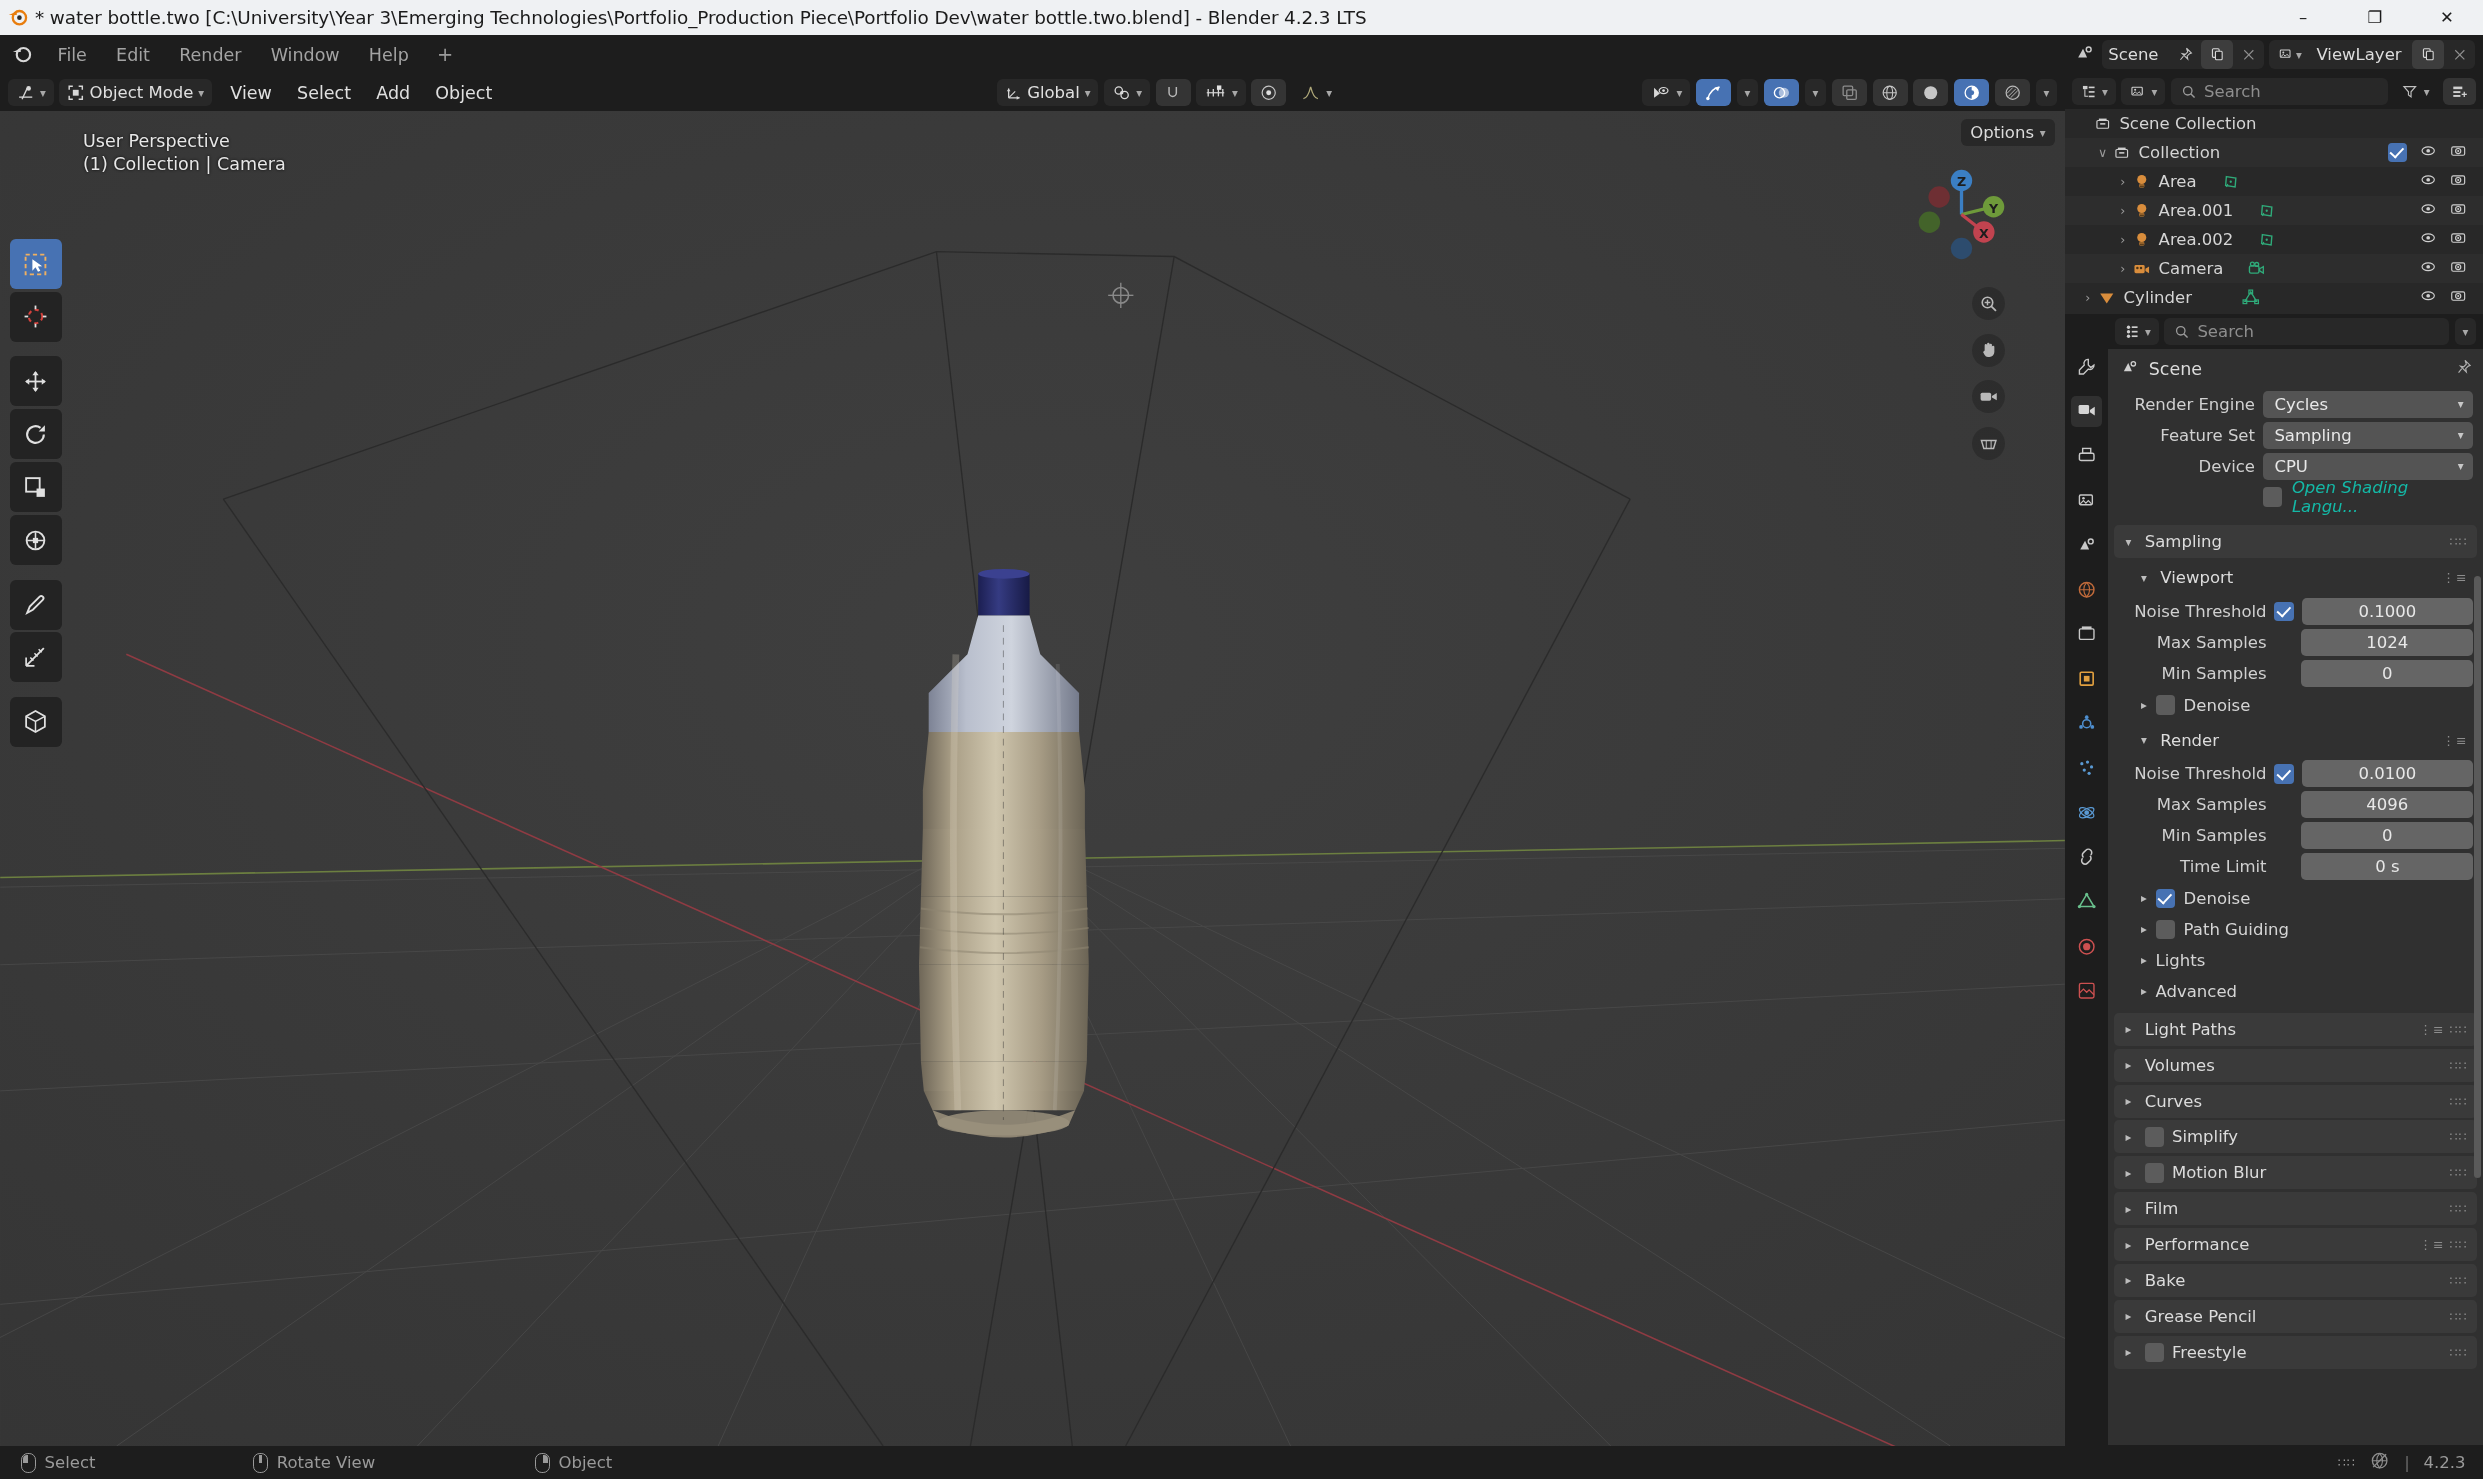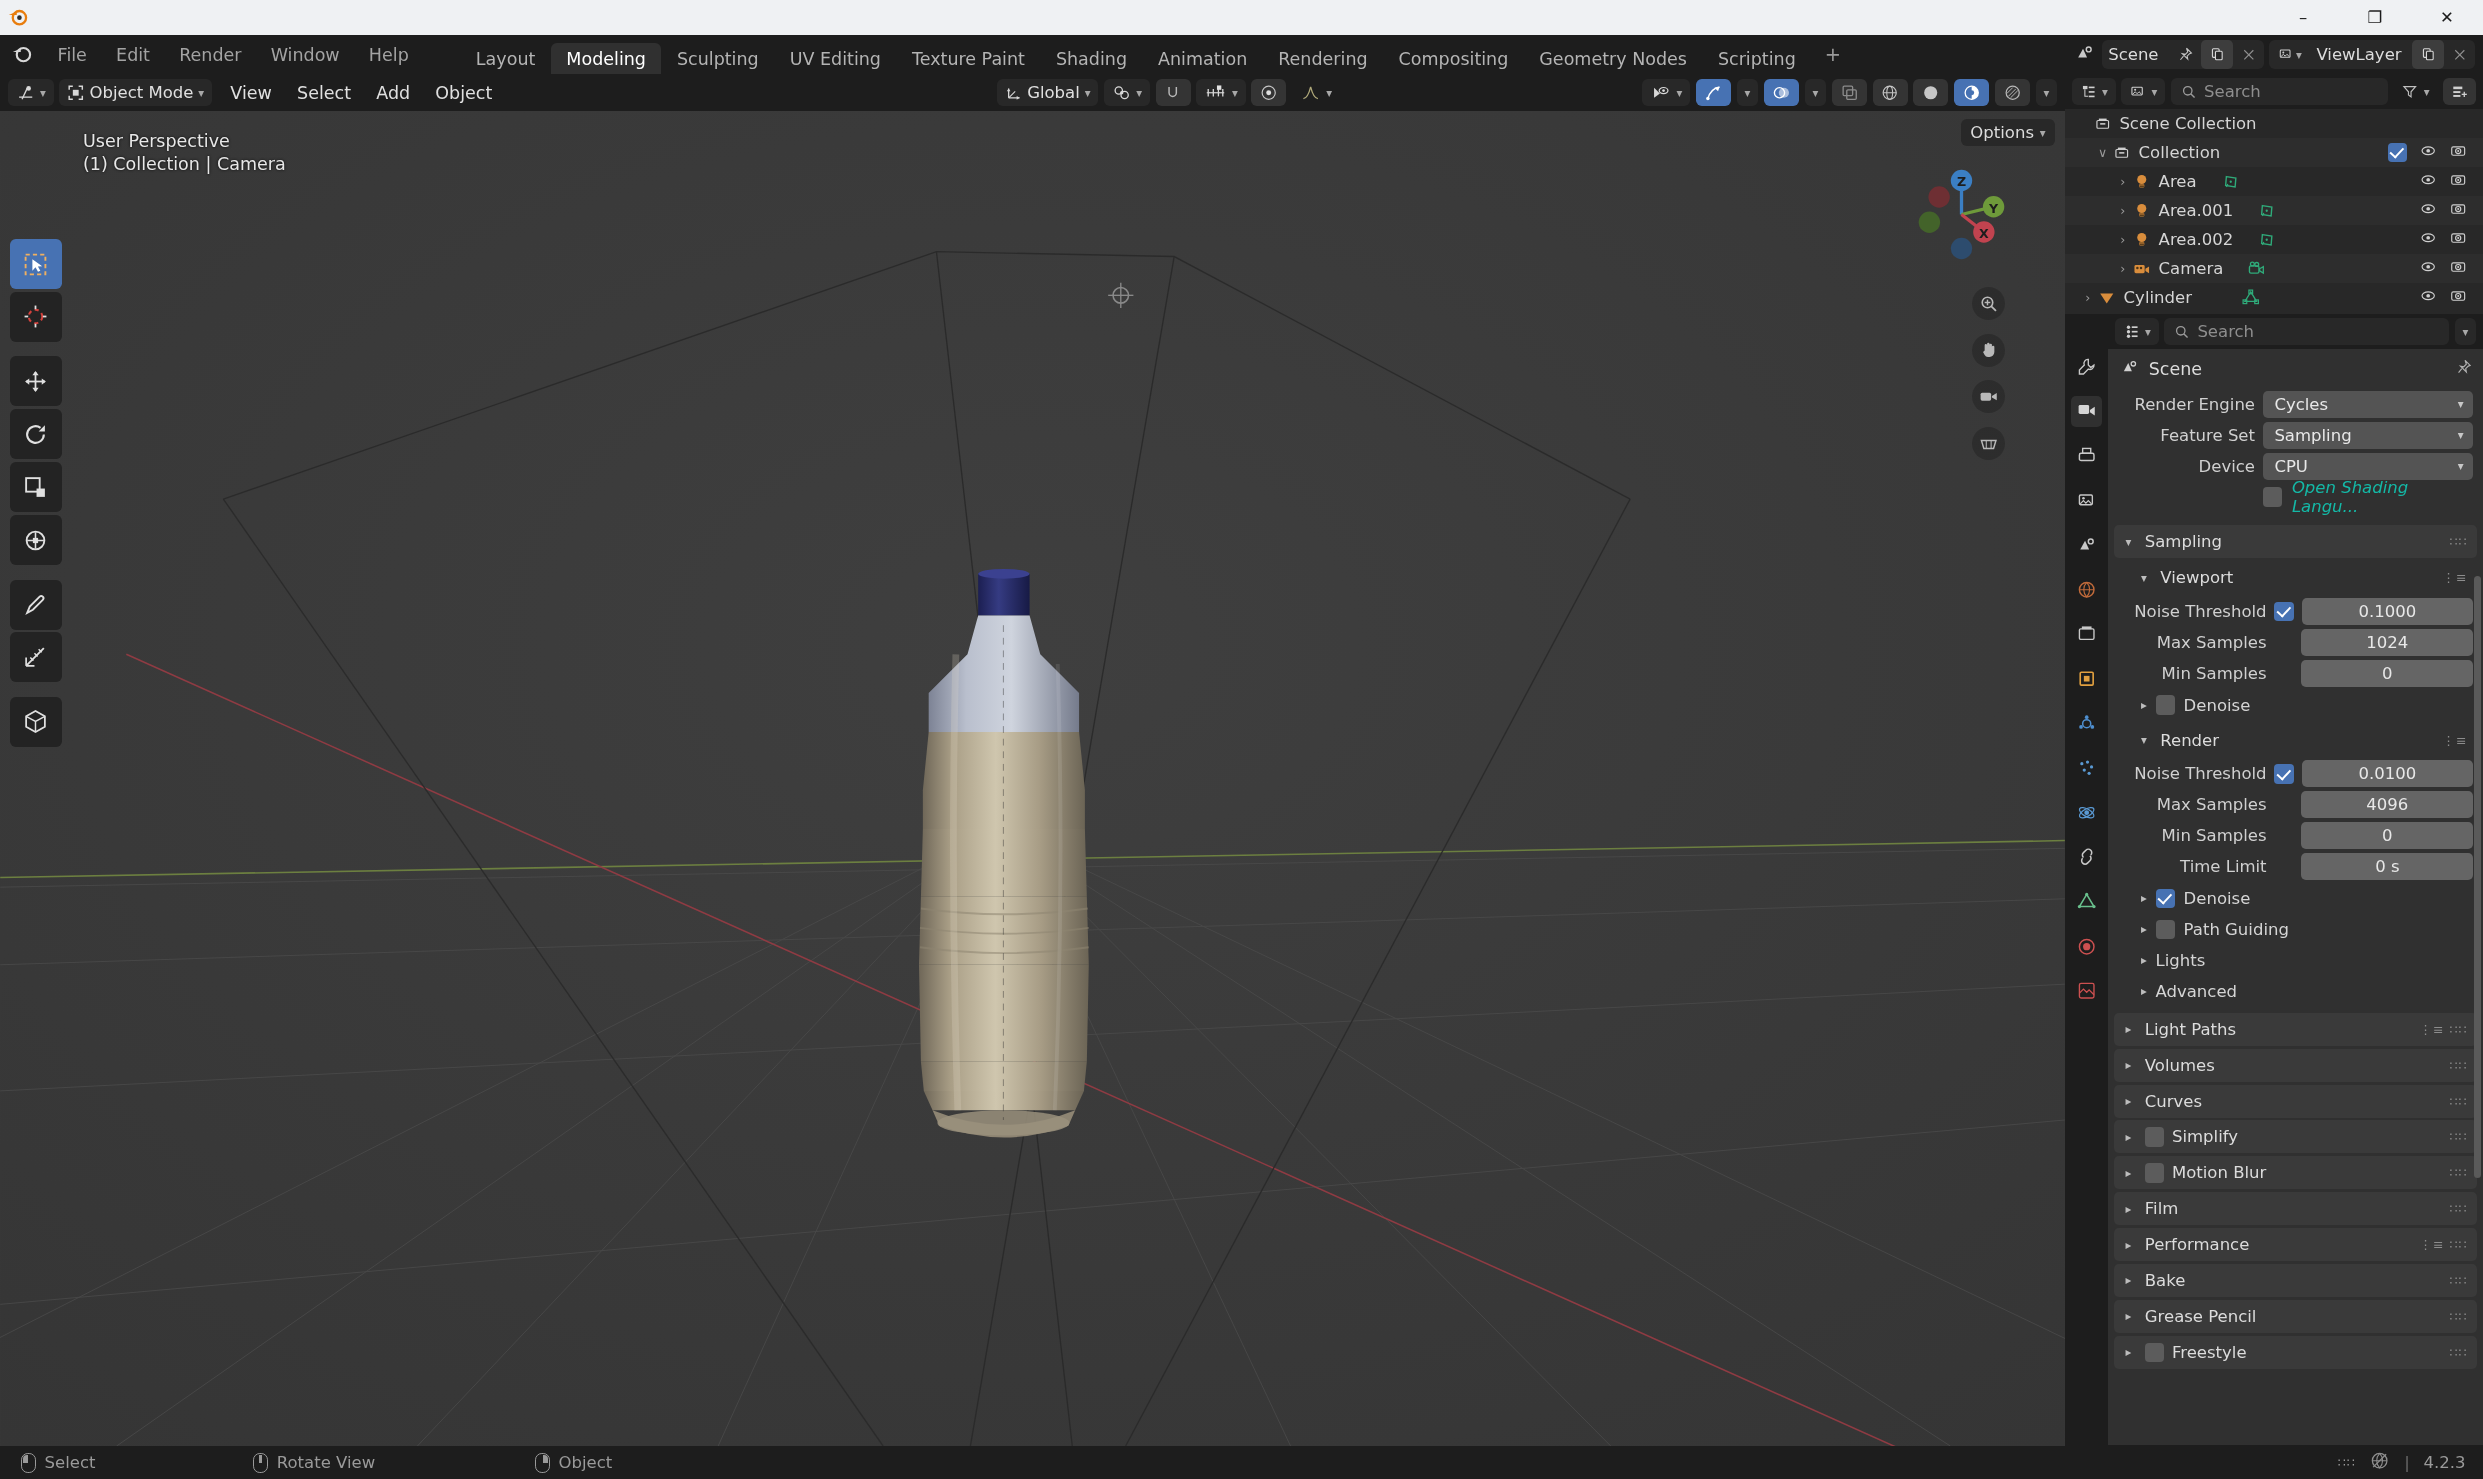--- a/index.html
+++ b/index.html
@@ -213,20 +213,21 @@
 <div class="app">
 
   <div class="titlebar">
     <div class="tb-logo">
       <svg width="21.3" height="21.3" viewBox="0 0 24 24">
         <circle cx="14" cy="12" r="7.5" fill="none" stroke="#e87d0d" stroke-width="2.6"></circle>
         <circle cx="14" cy="12" r="2.6" fill="#2b2b2b"></circle>
         <path d="M2 9 L11 5 L11 9 Z" fill="#e87d0d"></path>
       </svg>
     </div>
+    <div class="tb-title">* water bottle.two [C:\University\Year 3\Emerging Technologies\Portfolio_Production Piece\Portfolio Dev\water bottle.two.blend] - Blender 4.2.3 LTS</div>
     <div class="tb-buttons">
       <div class="tb-btn">–</div>
       <div class="tb-btn">❐</div>
       <div class="tb-btn">✕</div>
     </div>
   </div>
 
   <div class="topbar">
     <div class="tb-icon-blender">
       <svg width="21.3" height="21.3" viewBox="0 0 24 24">
@@ -234,33 +235,20 @@
         <circle cx="14" cy="12" r="2.4" fill="#1d1d1d"></circle>
         <path d="M2 9 L11 5 L11 9 Z" fill="#d8d8d8"></path>
       </svg>
     </div>
     <div id="menu-container" style="display:flex;">
         <div class="menu-item">File</div>
         <div class="menu-item">Edit</div>
         <div class="menu-item">Render</div>
         <div class="menu-item">Window</div>
         <div class="menu-item">Help</div>
-      </div>
-    <div class="ws-tabs" id="ws-container">
-        <div class="ws-tab">Layout</div>
-        <div class="ws-tab active">Modeling</div>
-        <div class="ws-tab">Sculpting</div>
-        <div class="ws-tab">UV Editing</div>
-        <div class="ws-tab">Texture Paint</div>
-        <div class="ws-tab">Shading</div>
-        <div class="ws-tab">Animation</div>
-        <div class="ws-tab">Rendering</div>
-        <div class="ws-tab">Compositing</div>
-        <div class="ws-tab">Geometry Nodes</div>
-        <div class="ws-tab">Scripting</div>
       </div>
     <div class="ws-plus">+</div>
   </div>
 
   <div class="scene-block">
     <div style="margin-right:1.9px;">
       <svg width="21.3" height="19.4" viewBox="0 0 24 24">
         <path d="M4 18 L10 7 L15 18 Z" fill="#c9c9c9"></path>
           <circle cx="17" cy="8" r="3" fill="none" stroke="#c9c9c9" stroke-width="1.8"></circle>
       </svg>

